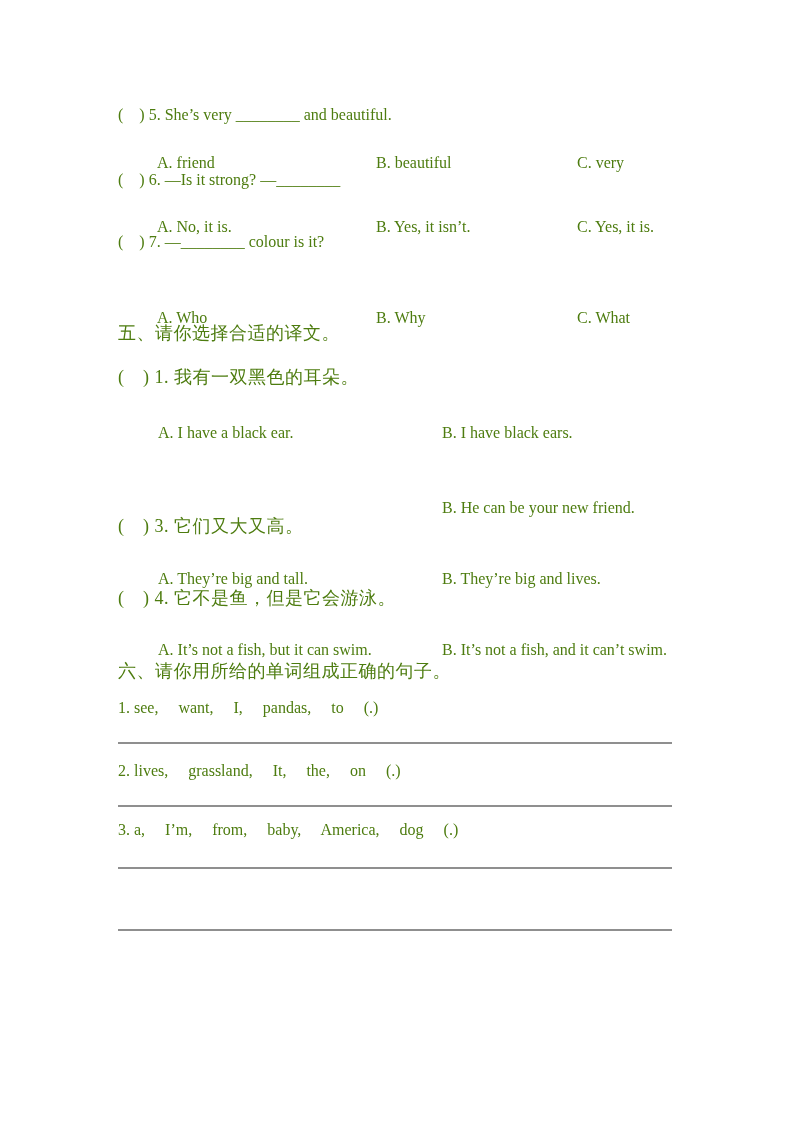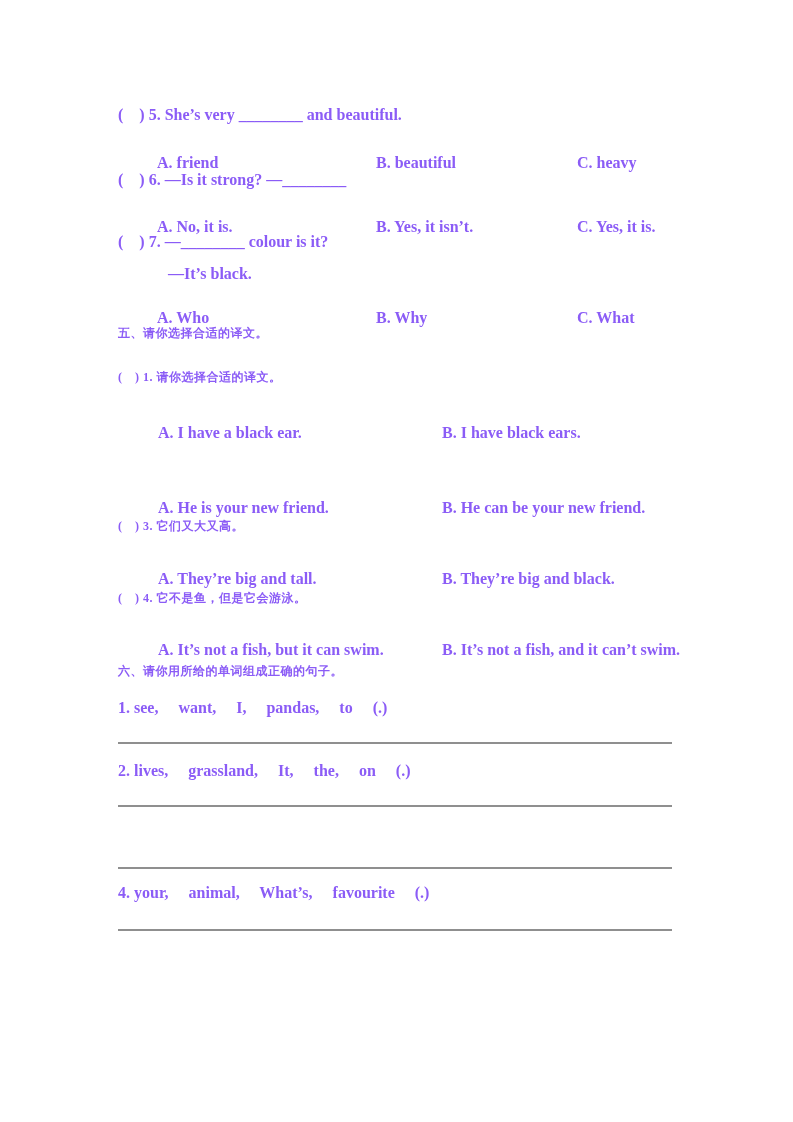--- a/index.html
+++ b/index.html
@@ -12,92 +12,88 @@
     color: #1e1e1e;
     overflow: hidden;
   }
   .row {
     position: absolute;
     left: 118px;
     font-size: 16px;
     line-height: 22px;
     white-space: pre;
   }
-  .cjk { font-size: 12px; letter-spacing: 0.5px; }
+  .cjk { font-size: 18px; letter-spacing: 0.5px; }
   .opts { width: 640px; height: 22px; }
   .opt { position: absolute; top: 16px; white-space: pre; }
   .indent { position: absolute; top: 0; white-space: pre; }
   .rule {
     position: absolute;
     left: 118px;
     width: 554px;
     height: 2px;
     background: #8f8f8f;
   }
 </style>
 </head>
 <body>
 
-<div class="page" style="background: rgb(255, 255, 255); color: #8b5cf6; font-weight: bold;">
+<div class="page" style="background: rgb(255, 255, 255); color: #4d7c0f;">
 
   <div class="row" style="top:104px"><span>(　) 5. </span><span>She’s very ________ and beautiful.</span></div>
   <div class="row opts" style="top:136px">
     <span class="opt" style="left:39px">A. friend</span>
     <span class="opt" style="left:258px">B. beautiful</span>
-    <span class="opt" style="left:459px">C. heavy</span>
+    <span class="opt" style="left:459px">C. very</span>
   </div>
 
   <div class="row" style="top:169px"><span>(　) 6. </span><span>—Is it strong? —________</span></div>
   <div class="row opts" style="top:200px">
     <span class="opt" style="left:39px">A. No, it is.</span>
     <span class="opt" style="left:258px">B. Yes, it isn’t.</span>
     <span class="opt" style="left:459px">C. Yes, it is.</span>
   </div>
 
   <div class="row" style="top:231px"><span>(　) 7. </span><span>—________ colour is it?</span></div>
-  <div class="row opts" style="top:263px">
-    <span class="indent" style="left:50px">—It’s black.</span>
-  </div>
   <div class="row opts" style="top:291px">
     <span class="opt" style="left:39px">A. Who</span>
     <span class="opt" style="left:258px">B. Why</span>
     <span class="opt" style="left:459px">C. What</span>
   </div>
 
   <div class="row cjk" style="top:322px">五、请你选择合适的译文。</div>
 
-  <div class="row cjk" style="top:366px"><span>(　) 1. </span><span>请你选择合适的译文。</span></div>
+  <div class="row cjk" style="top:366px"><span>(　) 1. </span><span>我有一双黑色的耳朵。</span></div>
   <div class="row opts" style="top:406px">
     <span class="opt" style="left:40px">A. I have a black ear.</span>
     <span class="opt" style="left:324px">B. I have black ears.</span>
   </div>
 
   <div class="row opts" style="top:481px">
-    <span class="opt" style="left:40px">A. He is your new friend.</span>
     <span class="opt" style="left:324px">B. He can be your new friend.</span>
   </div>
 
   <div class="row cjk" style="top:515px"><span>(　) 3. </span><span>它们又大又高。</span></div>
   <div class="row opts" style="top:552px">
     <span class="opt" style="left:40px">A. They’re big and tall.</span>
-    <span class="opt" style="left:324px">B. They’re big and black.</span>
+    <span class="opt" style="left:324px">B. They’re big and lives.</span>
   </div>
 
   <div class="row cjk" style="top:587px"><span>(　) 4. </span><span>它不是鱼，但是它会游泳。</span></div>
   <div class="row opts" style="top:623px">
     <span class="opt" style="left:40px">A. It’s not a fish, but it can swim.</span>
     <span class="opt" style="left:324px">B. It’s not a fish, and it can’t swim.</span>
   </div>
 
   <div class="row cjk" style="top:660px">六、请你用所给的单词组成正确的句子。</div>
 
   <div class="row" style="top:697px">1. see,     want,     I,     pandas,     to     (.)</div>
   <div class="rule" style="top: 742px; background: rgb(143, 143, 143);"></div>
 
   <div class="row" style="top:760px">2. lives,     grassland,     It,     the,     on     (.)</div>
   <div class="rule" style="top: 805px; background: rgb(143, 143, 143);"></div>
 
+  <div class="row" style="top:819px">3. a,     I’m,     from,     baby,     America,     dog     (.)</div>
   <div class="rule" style="top: 867px; background: rgb(143, 143, 143);"></div>
 
-  <div class="row" style="top:882px">4. your,     animal,     What’s,     favourite     (.)</div>
   <div class="rule" style="top: 929px; background: rgb(143, 143, 143);"></div>
 
 </div>
 
 </body></html>

